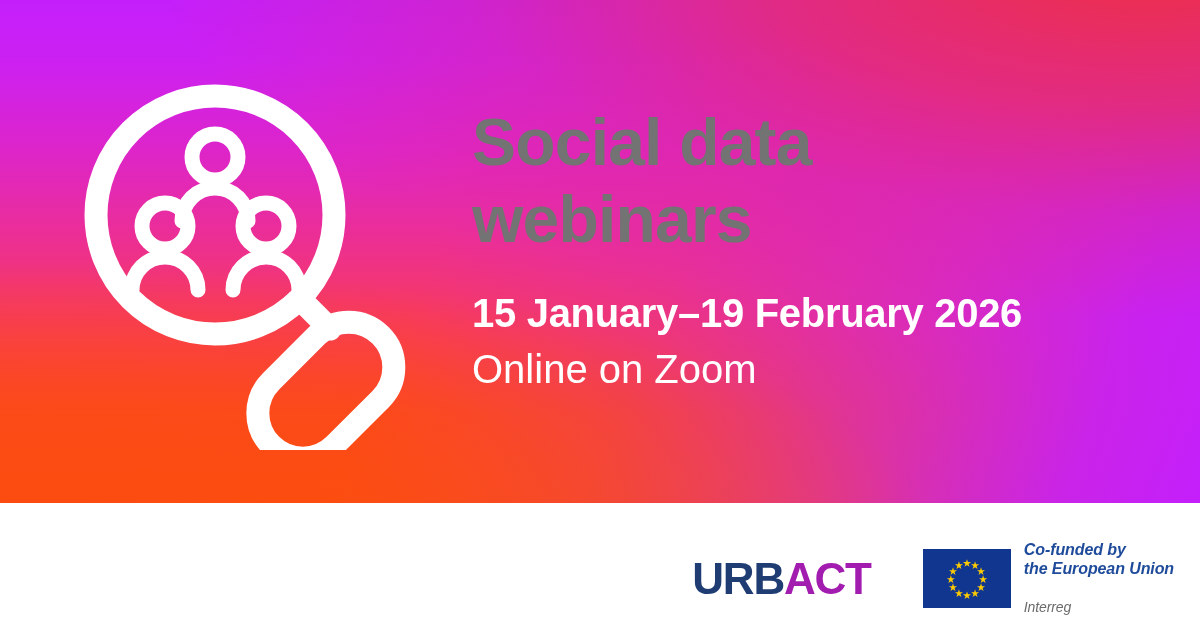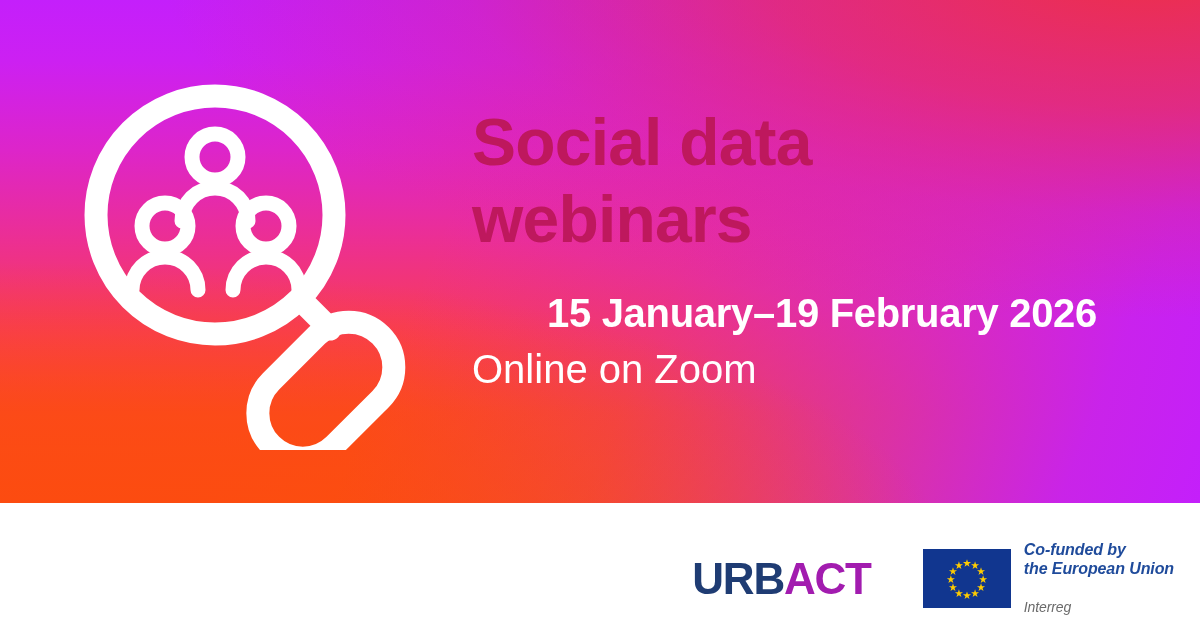--- a/index.html
+++ b/index.html
@@ -85,35 +85,34 @@
 
   
   .copy {
     position: absolute;
     left: 472px;
     top: 104px;
     width: 700px;
   }
   .headline {
     margin: 0;
-    color: #be185d;
+    color: #737373;
     font-size: 66px;
     line-height: 1.16;
     font-weight: 700;
     letter-spacing: -0.8px;
     white-space: pre-line;
   }
   .dates {
     margin: 34px 0 0 0;
     color: #ffffff;
     font-size: 40px;
     line-height: 1.1;
     font-weight: 700;
     letter-spacing: -0.3px;
-    text-align: center;
   }
   .platform {
     margin: 12px 0 0 0;
     color: #ffffff;
     font-size: 40px;
     line-height: 1.12;
     font-weight: 300;
     letter-spacing: 0px;
   }
 

